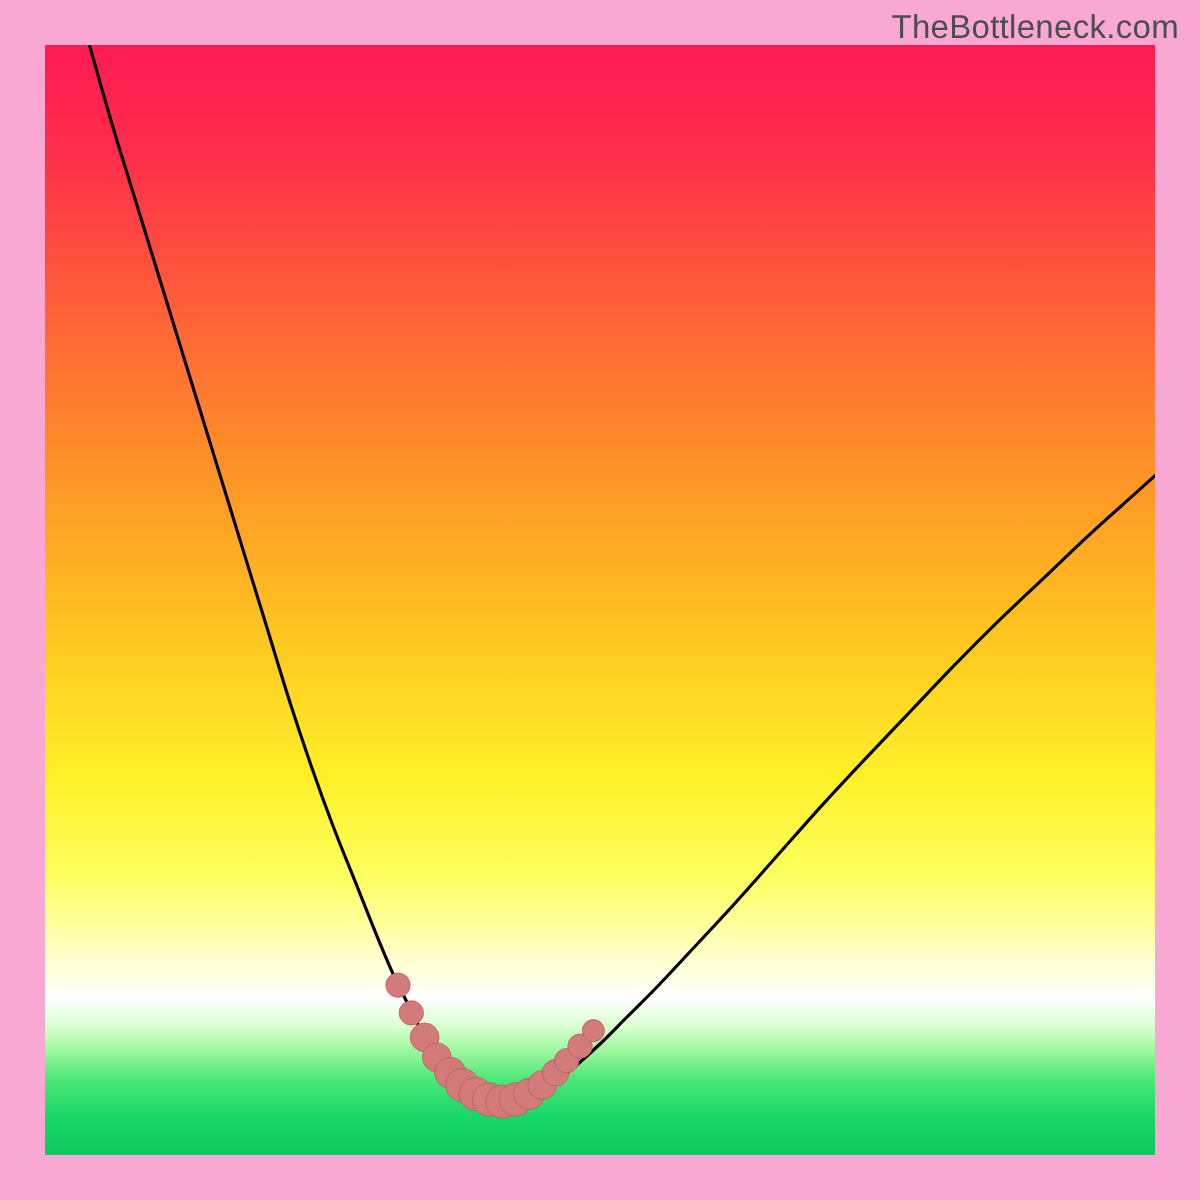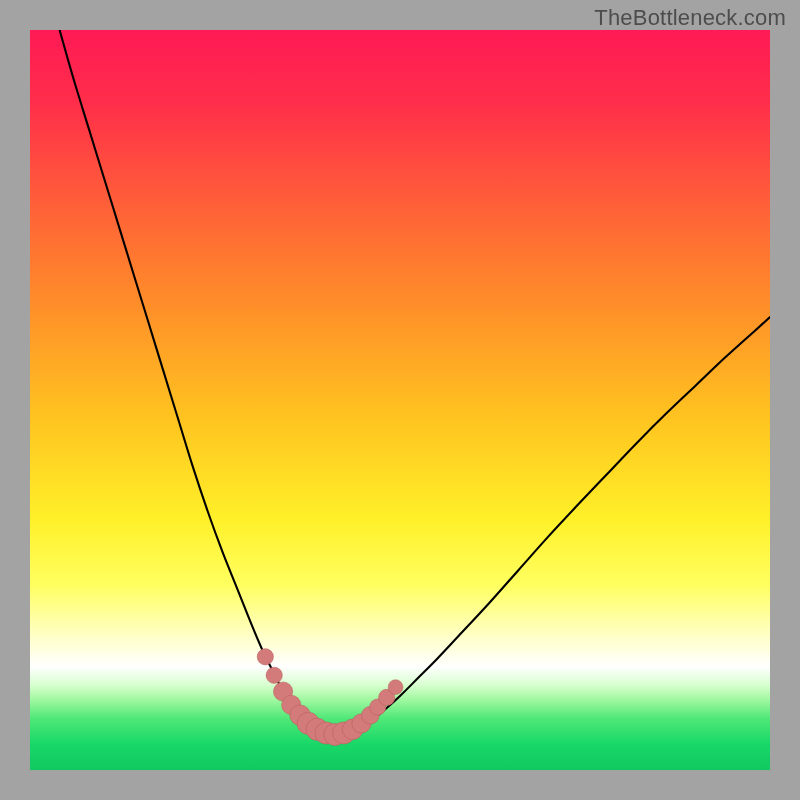--- a/index.html
+++ b/index.html
@@ -8,21 +8,21 @@
     width: 800px;
     height: 800px;
     overflow: hidden;
     background: #000;
     font-family: Arial, Helvetica, sans-serif;
   }
   .frame {
     position: relative;
     width: 800px;
     height: 800px;
-    background: #a3a3a3;
+    background: #f9a8d4;
   }
   .plot-area {
     position: absolute;
     left: 30px;
     top: 30px;
     width: 740px;
     height: 740px;
     overflow: hidden;
   }
   .gradient-bg {

